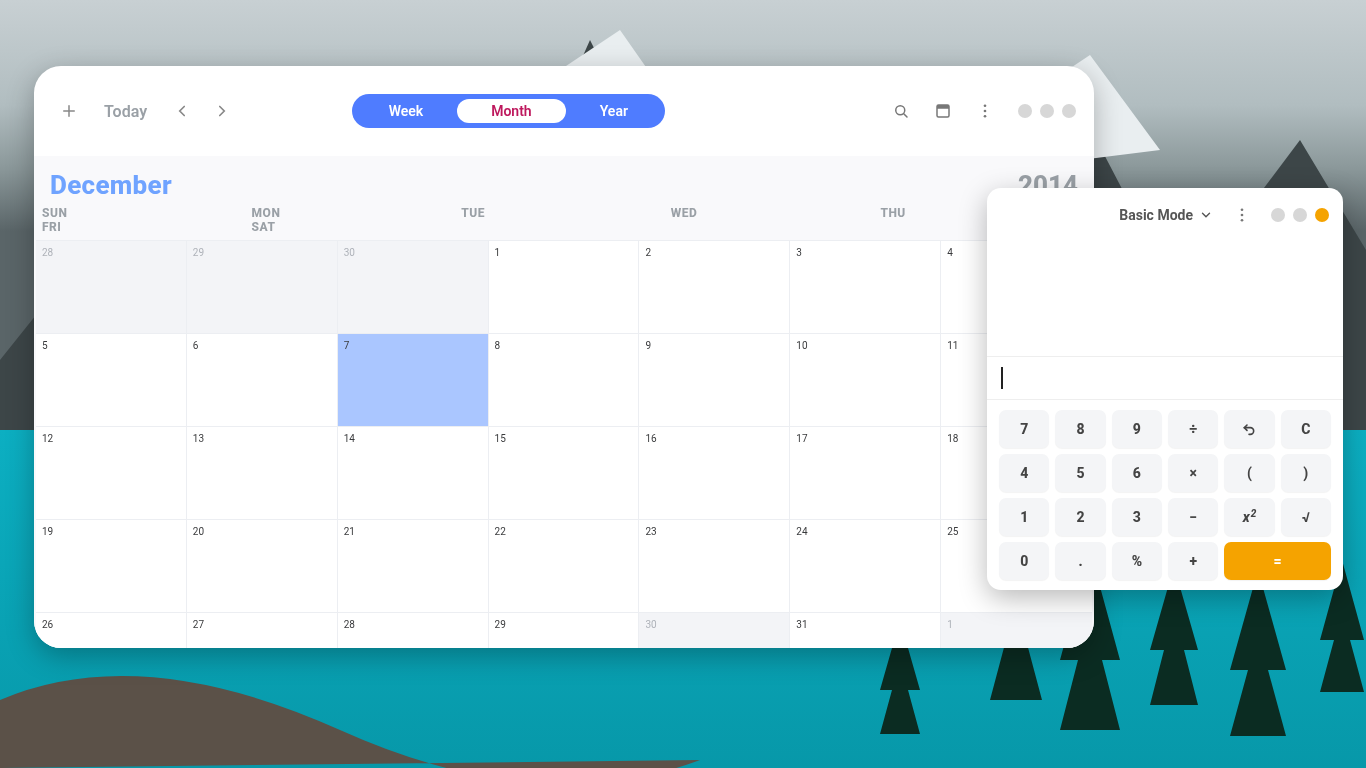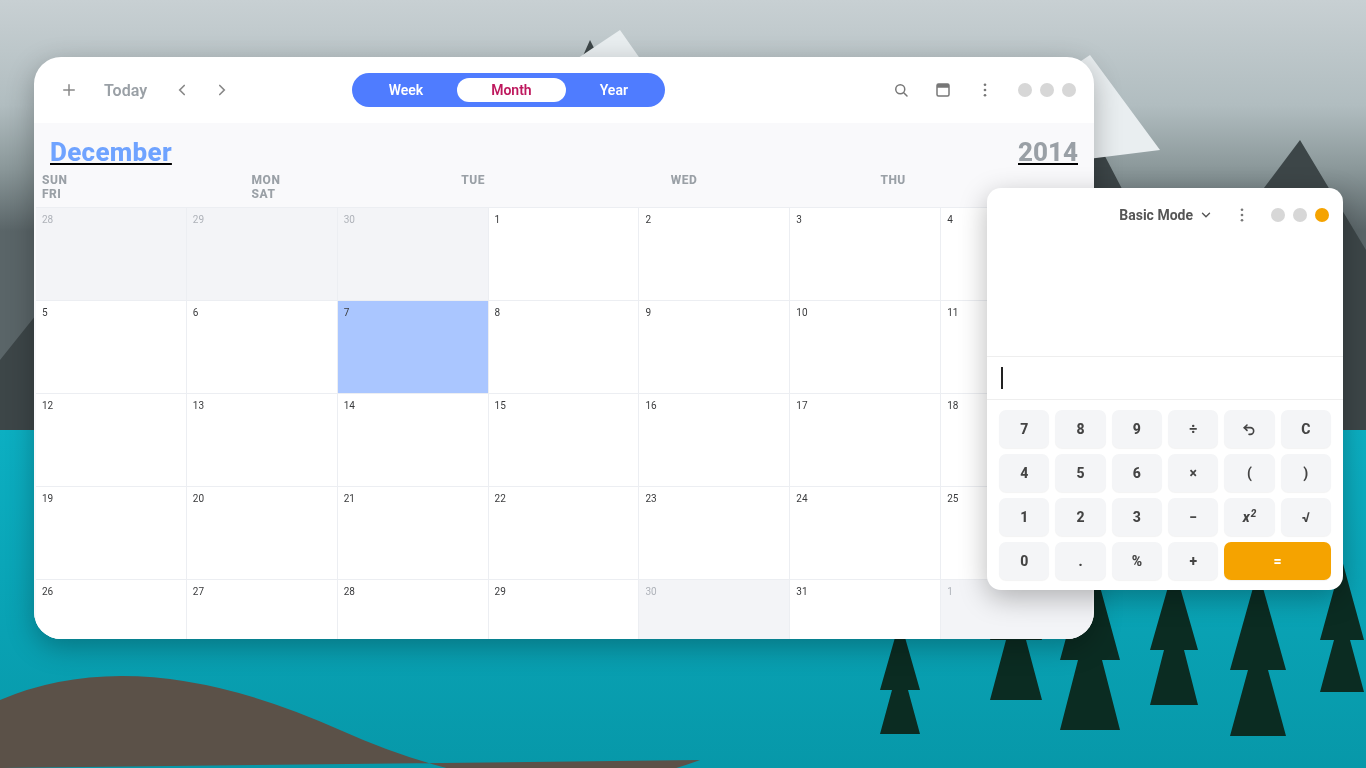--- a/index.html
+++ b/index.html
@@ -8,41 +8,41 @@
     #bfc7cb 0%, #b5bdbf 12%, #9aa6a9 20%, #454c4f 28%, #808b8d 36%,
     #5f6a6d 42%, #0b4148 50%, #0fa3b1 64%, #09b6c6 78%, #094650 92%);
 }
 .bg-layer { position: absolute; inset: 0; }
 .bg-layer svg { width: 100%; height: 100%; }
 
 .window { position: absolute; background: #fff; border-radius: 14px;
   box-shadow: 0 8px 28px rgba(0,0,0,.28); overflow: hidden; }
 
 
-.calendar { left: 34px; top: 57px; width: 1060px; height: 582px; border-radius: 27px; }
+.calendar { left: 34px; top: 66px; width: 1060px; height: 582px; border-radius: 27px; }
 .cal-toolbar { display: flex; align-items: center; padding: 12px 18px; gap: 6px; }
 .iconbtn { width: 34px; height: 34px; display: flex; align-items: center; justify-content: center;
   border-radius: 8px; color: #777; cursor: pointer; }
 .iconbtn svg { width: 18px; height: 18px; }
 .today-btn { color: #9aa0a6; font-weight: 600; padding: 6px 12px; cursor: pointer; }
 
-.segment { margin: 4px auto; display: flex; background: #4f7cff; border-radius: 999px;
+.segment { margin: 16px auto; display: flex; background: #4f7cff; border-radius: 999px;
   padding: 3px; height: 34px; align-items: center; }
 .segment-item { padding: 5px 34px; color: #fff; font-weight: 600; font-size: 14px;
   border-radius: 999px; cursor: pointer; line-height: 1; }
 .segment-item.active { background: #fff; color: #be185d; }
 
 .toolbar-right { margin-left: auto; display: flex; align-items: center; gap: 8px; }
 .traffic { display: flex; gap: 8px; margin-left: 8px; }
 .dot { width: 14px; height: 14px; border-radius: 50%; cursor: pointer; }
 .dot-grey { background: #d7d7d7; }
 .dot-orange { background: #f5a300; }
 
 .cal-body { background: #f9f9fb; padding: 0 2px 0 2px; }
-.cal-header { display: flex; justify-content: space-between; align-items: flex-start; padding: 14px 14px 4px 14px; text-decoration: underline; }
+.cal-header { display: flex; justify-content: space-between; align-items: flex-start; padding: 14px 14px 4px 14px; }
 .cal-month { color: #6fa3ff; font-size: 26px; font-weight: 800; letter-spacing: .3px; }
 .cal-year  { color: #9aa0a6; font-size: 26px; font-weight: 800; }
 
 .weekdays { display: grid; grid-template-columns: repeat(5, 1fr); padding: 2px 4px 6px 4px; }
 .wd { font-size: 12px; font-weight: 800; letter-spacing: .5px; color: #9aa0a6; padding-left: 2px; }
 
 .grid { display: grid; grid-template-columns: repeat(7, 1fr); border-top: 1px solid #eceef2; }
 .cell { height: 93px; border-right: 1px solid #eceef2; border-bottom: 1px solid #eceef2;
   padding: 6px 6px; font-size: 10px; color: #3a3b3d; background: #fff; position: relative; }
 .cell:nth-child(7n) { border-right: none; }

